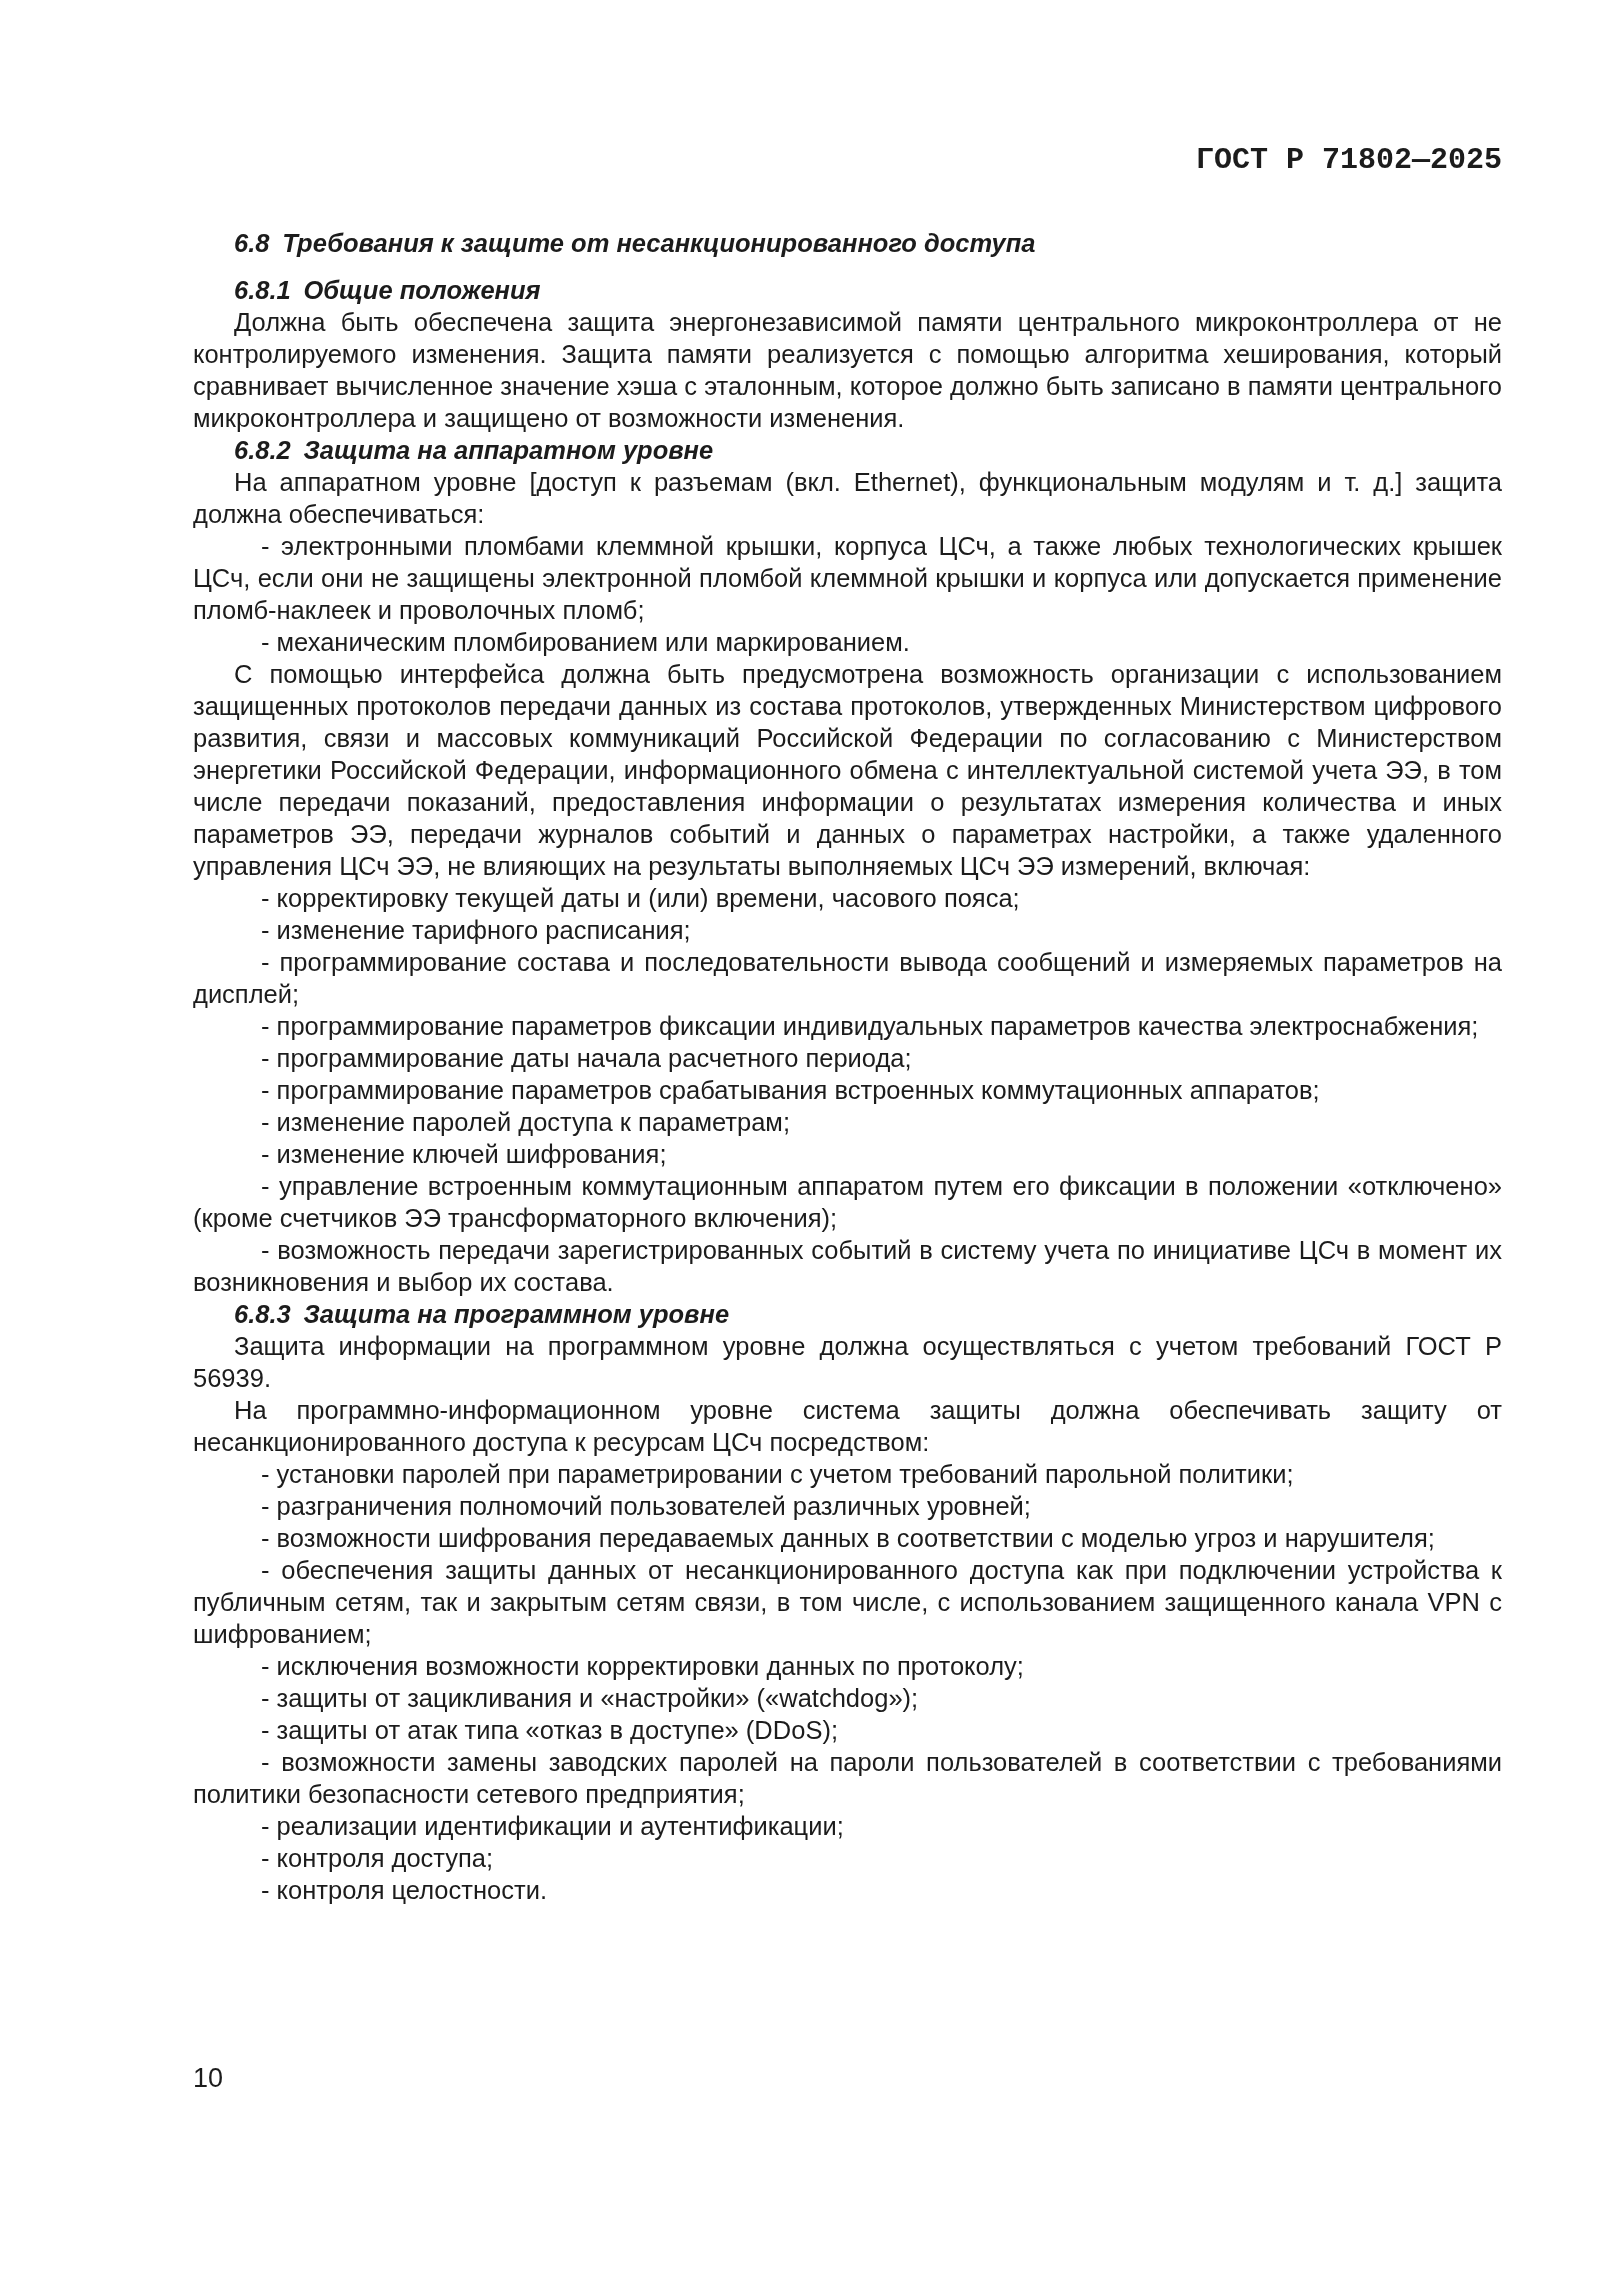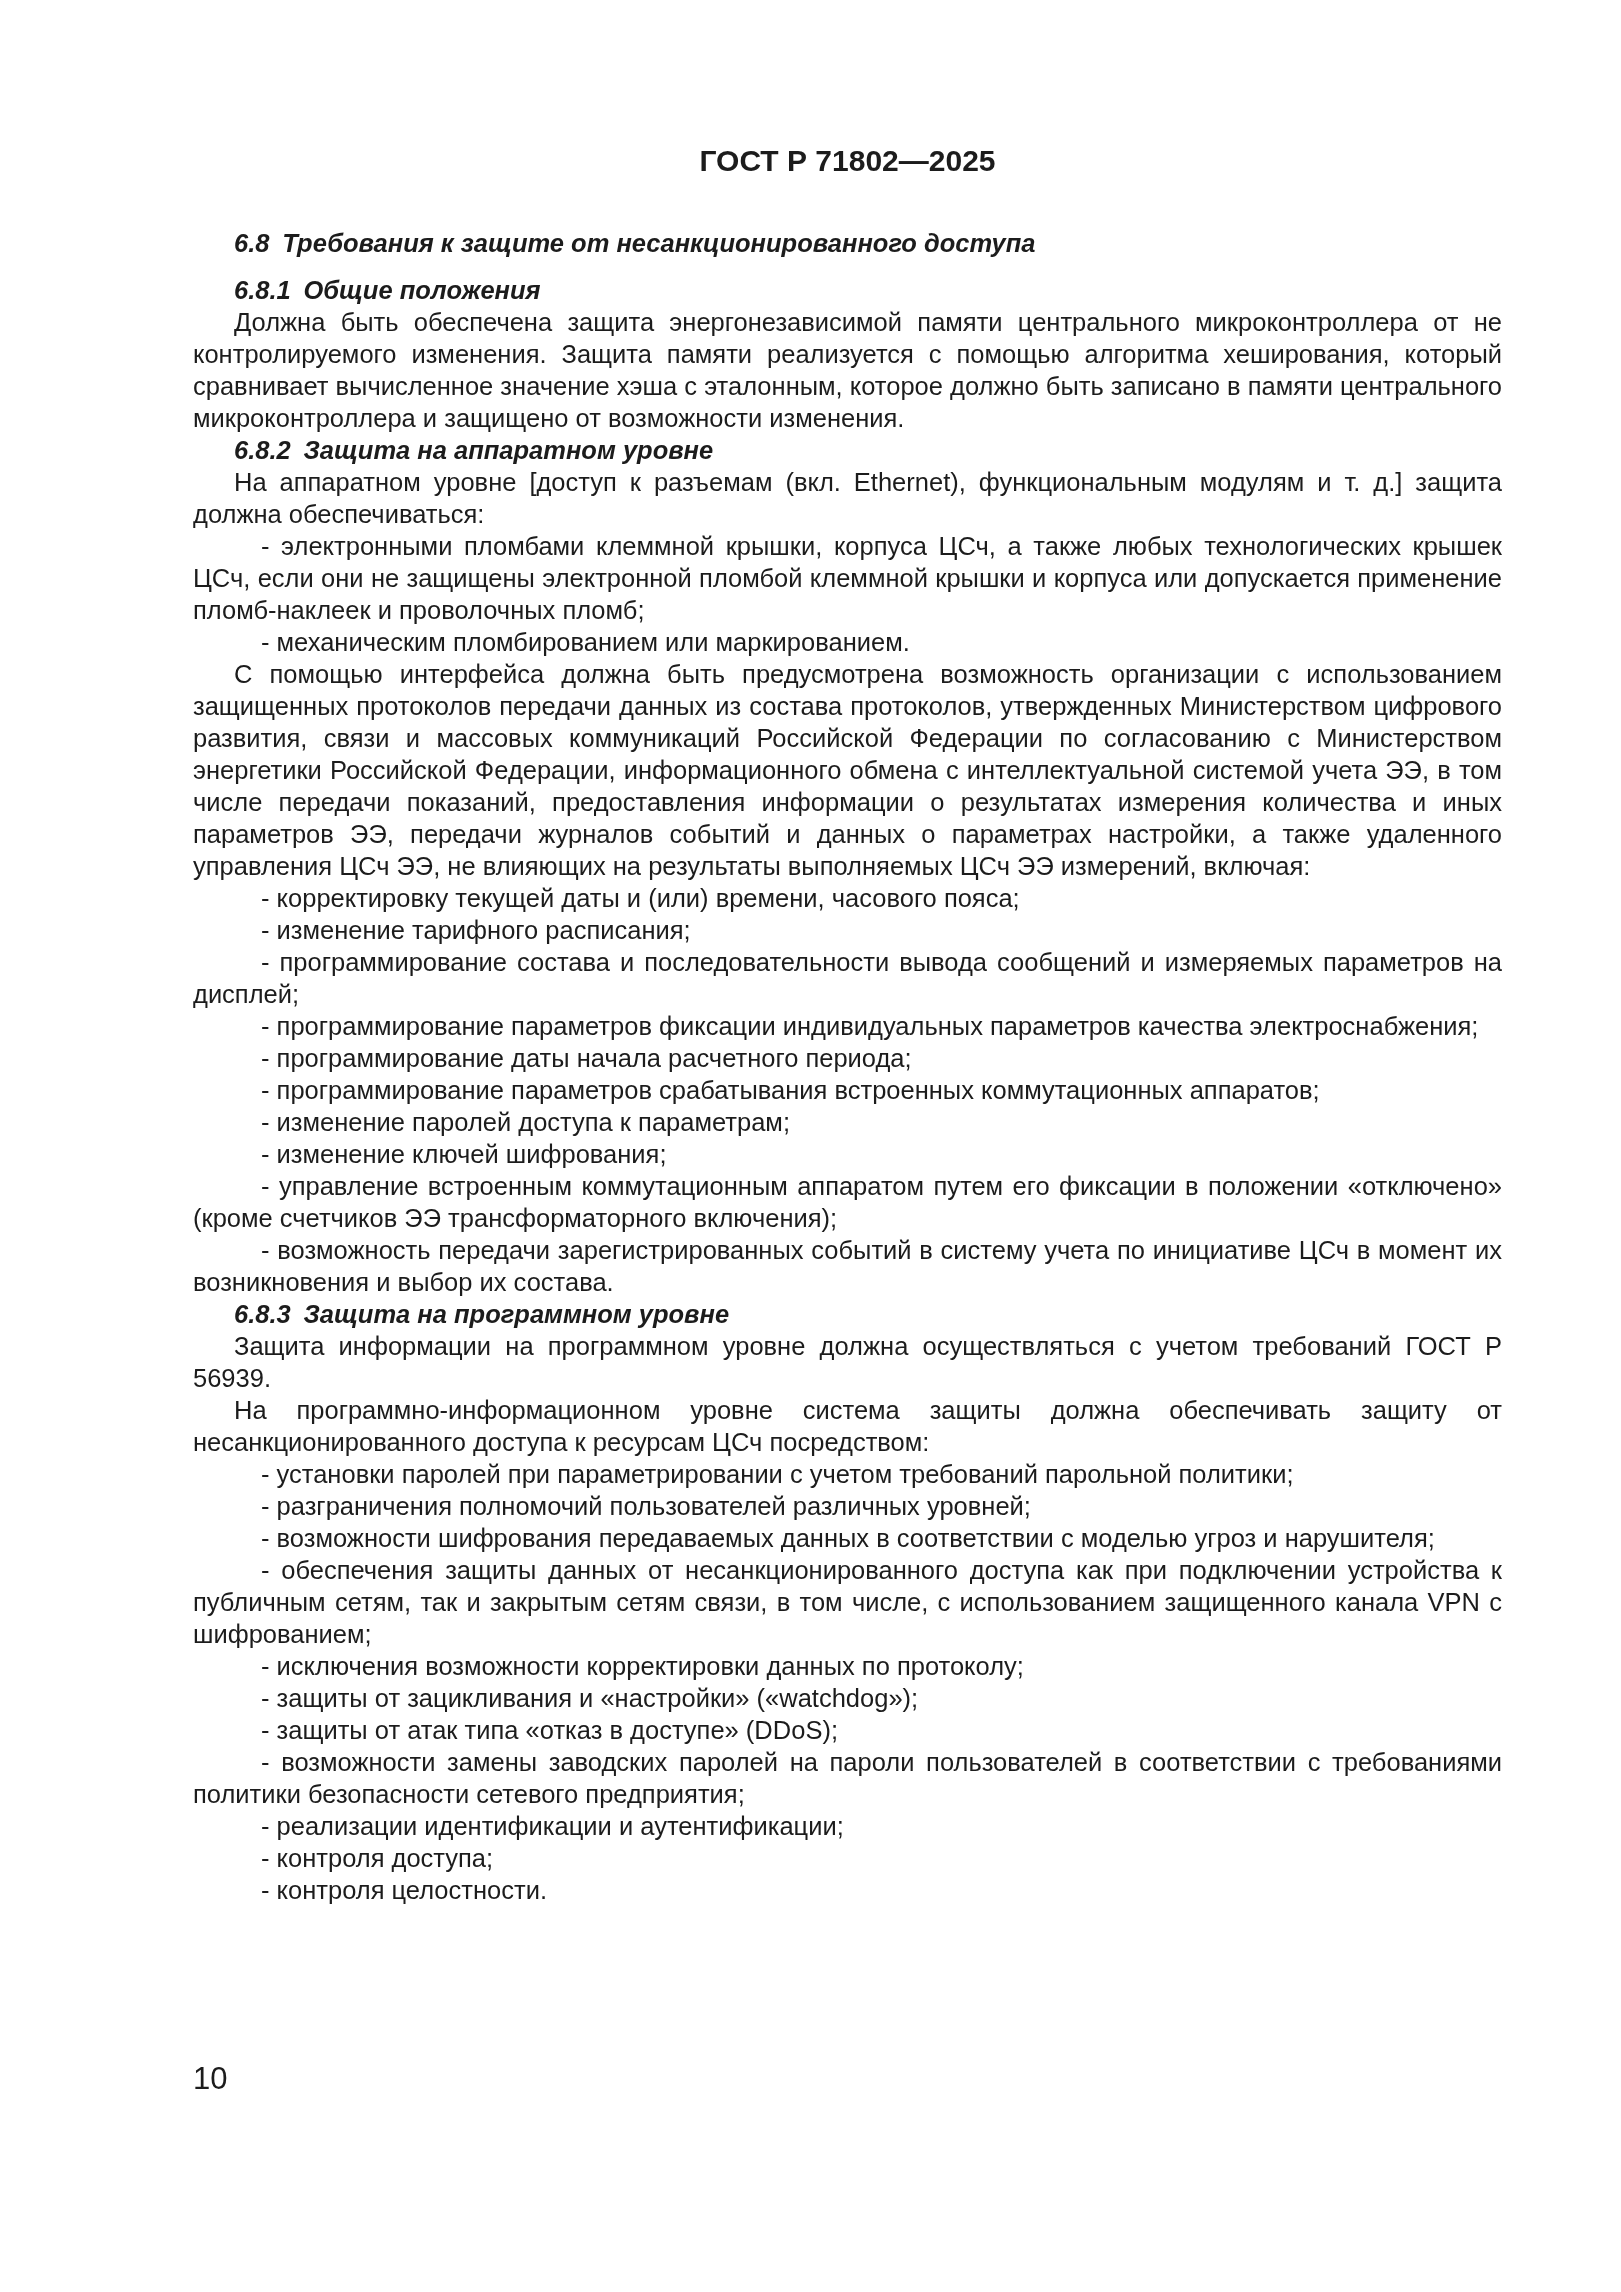--- a/index.html
+++ b/index.html
@@ -17,21 +17,22 @@
     font-family: "Liberation Sans", sans-serif;
     box-sizing: border-box;
     padding: 143px 119px 0 193px;
     overflow: hidden;
   }
   .running-header {
     font-weight: bold;
     font-size: 30px;
     line-height: 35px;
     margin: 0;
-    text-align: center;
+    text-align: right;
+    font-family: Liberation Mono, monospace;
   }
   .doc p {
     margin: 0;
     font-size: 25.5px;
     line-height: 32px;
     text-align: justify;
   }
   .doc p.para  { text-indent: 41px; }
   .doc p.item  { text-indent: 68px; }
   .doc p.h2, .doc p.h3 {
@@ -39,21 +40,21 @@
     text-indent: 41px;
     text-align: left;
     font-style: italic;
   }
   .doc p.h2 { margin-top: 49px; margin-bottom: 14.7px; }
   .num { margin-right: 12.7px; }
   .page-number {
     position: absolute;
     left: 193px;
     top: 2063px;
-    font-size: 31px;
+    font-size: 27px;
     line-height: 31px;
   }
 </style>
 </head>
 <body>
 
 <div class="page">
 
   <p class="running-header">ГОСТ Р 71802—2025</p>
 

